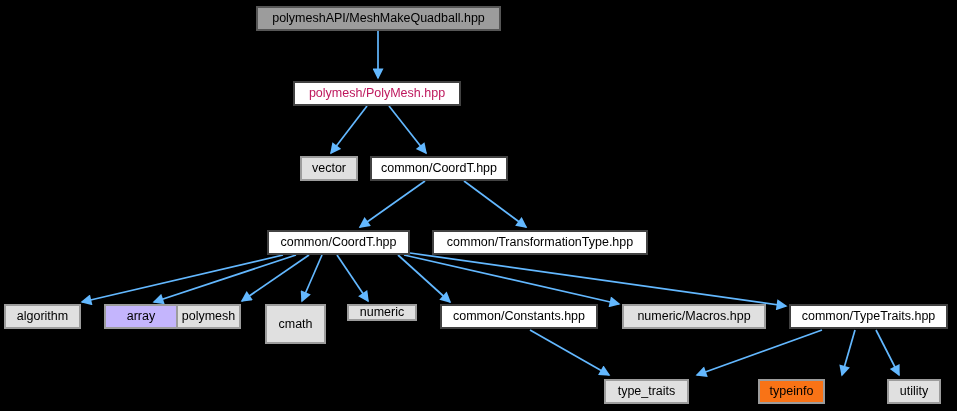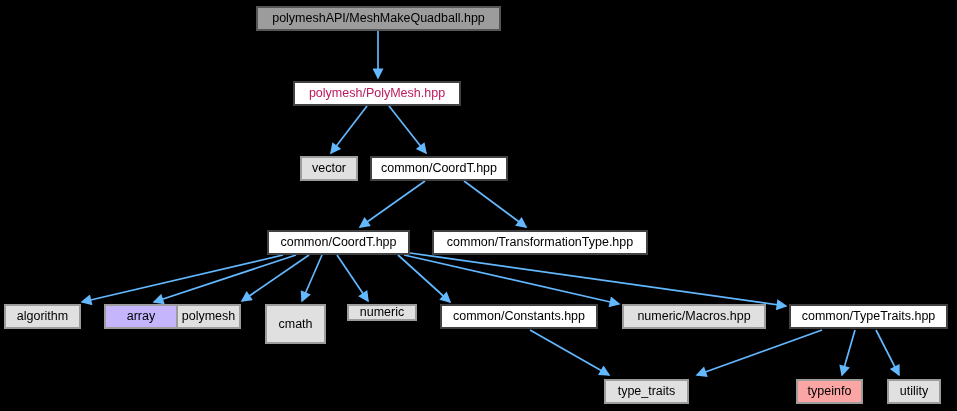--- a/index.html
+++ b/index.html
@@ -55,16 +55,16 @@
       <div class="node" style="left: 432px; top: 230px; width: 216px; height: 25px; background: rgb(255, 255, 255); border: 2px solid rgb(66, 66, 66); color: rgb(0, 0, 0);">common/TransformationType.hpp</div>
       <div class="node" style="left: 4px; top: 304px; width: 77px; height: 25px; background: rgb(224, 224, 224); border: 2px solid rgb(156, 156, 156); color: rgb(0, 0, 0);">algorithm</div>
       <div class="node" style="left: 104px; top: 304px; width: 74px; height: 25px; background: #c4b5fd; border: 2px solid rgb(156, 156, 156); color: rgb(0, 0, 0);">array</div>
       <div class="node" style="left: 176px; top: 304px; width: 65px; height: 25px; background: rgb(224, 224, 224); border: 2px solid rgb(156, 156, 156); color: rgb(0, 0, 0);">polymesh</div>
       <div class="node" style="left: 265px; top: 304px; width: 61px; height: 40px; background: rgb(224, 224, 224); border: 2px solid rgb(156, 156, 156); color: rgb(0, 0, 0);">cmath</div>
       <div class="node" style="left: 347px; top: 304px; width: 70px; height: 17px; background: rgb(224, 224, 224); border: 2px solid rgb(156, 156, 156); color: rgb(0, 0, 0);">numeric</div>
       <div class="node" style="left: 440px; top: 304px; width: 158px; height: 25px; background: rgb(255, 255, 255); border: 2px solid rgb(66, 66, 66); color: rgb(0, 0, 0);">common/Constants.hpp</div>
       <div class="node" style="left: 622px; top: 304px; width: 144px; height: 25px; background: rgb(224, 224, 224); border: 2px solid rgb(156, 156, 156); color: rgb(0, 0, 0);">numeric/Macros.hpp</div>
       <div class="node" style="left: 789px; top: 304px; width: 159px; height: 25px; background: rgb(255, 255, 255); border: 2px solid rgb(66, 66, 66); color: rgb(0, 0, 0);">common/TypeTraits.hpp</div>
       <div class="node" style="left: 604px; top: 379px; width: 85px; height: 25px; background: rgb(224, 224, 224); border: 2px solid rgb(156, 156, 156); color: rgb(0, 0, 0);">type_traits</div>
-      <div class="node" style="left: 796px; top: 379px; width: 67px; height: 25px; background: #fca5a5; border: 2px solid rgb(156, 156, 156); color: rgb(0, 0, 0);">typeinfo</div>
+      <div class="node" style="left: 758px; top: 379px; width: 67px; height: 25px; background: #f97316; border: 2px solid rgb(156, 156, 156); color: rgb(0, 0, 0);">typeinfo</div>
       <div class="node" style="left: 887px; top: 379px; width: 54px; height: 25px; background: rgb(224, 224, 224); border: 2px solid rgb(156, 156, 156); color: rgb(0, 0, 0);">utility</div>
     </div>
 </div>
 
 </body></html>

